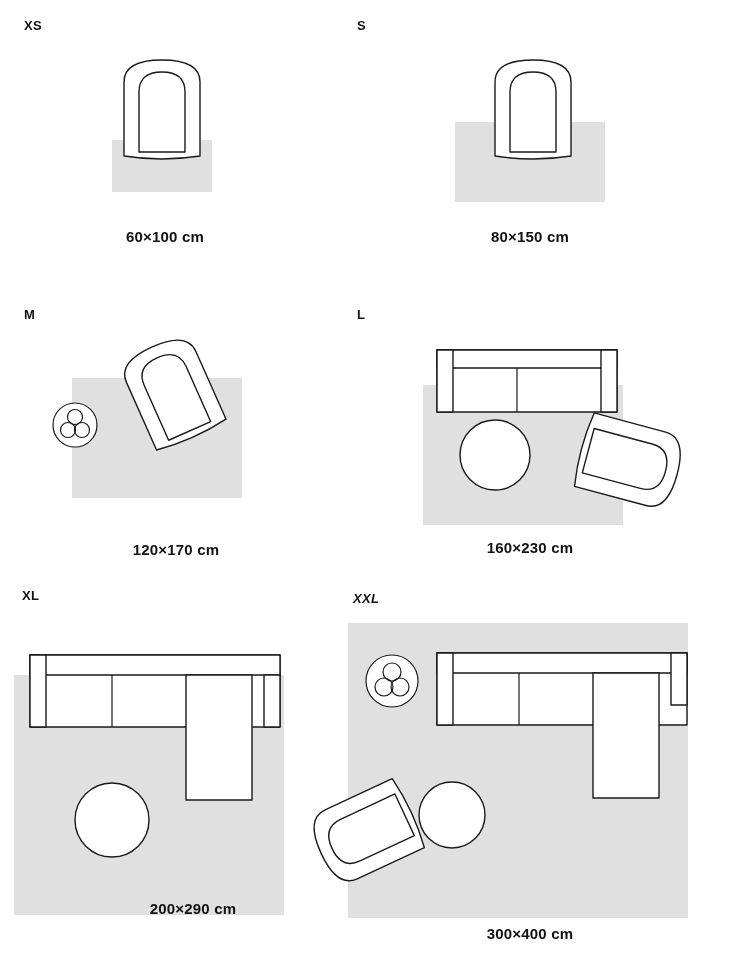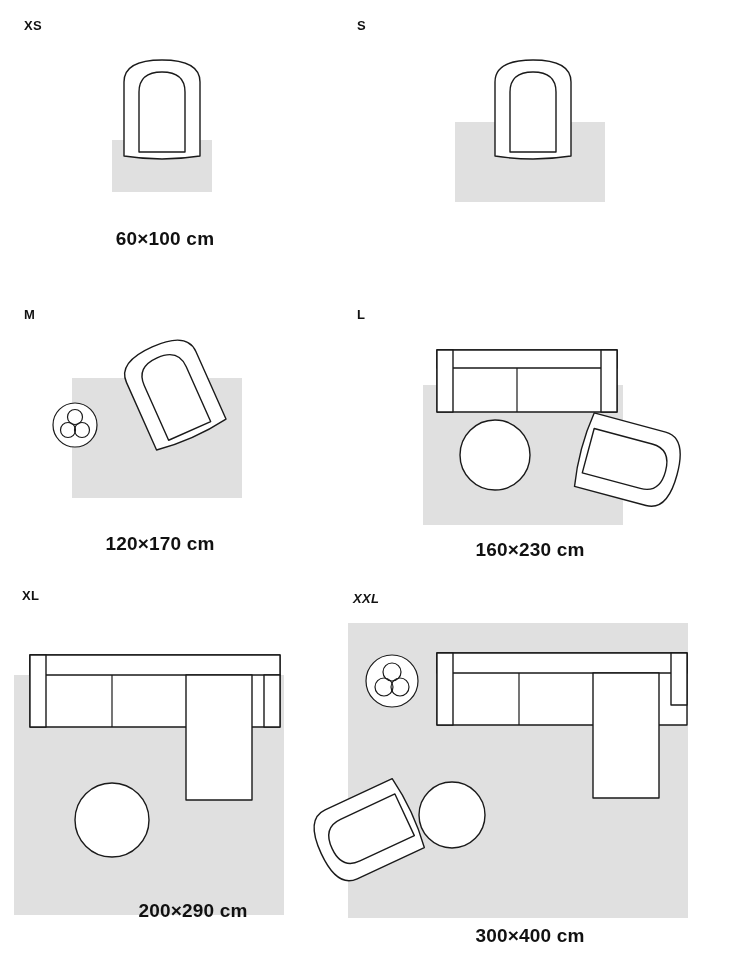--- a/index.html
+++ b/index.html
@@ -24,21 +24,21 @@
   .cell {
     position: absolute;
   }
   .size-label {
     font-size: 13px;
     font-weight: bold;
     letter-spacing: 0.3px;
     color: #111111;
   }
   .dim-label {
-    font-size: 19px;
+    font-size: 15px;
     font-weight: bold;
     color: #111111;
     text-align: center;
     letter-spacing: 0.2px;
   }
   .stage {
     position: relative;
   }
   svg {
     display: block;
@@ -92,20 +92,21 @@
     <div class="size-label" style="position:absolute; left:12px; top:18px;">S</div>
 
     <div class="stage" style="position:absolute; left:0px; top:30px; width:385px; height:175px;">
       <svg width="385" height="175" viewBox="0 0 385 175">
         <rect class="rug" x="110" y="92" width="150" height="80"></rect>
         <path class="furn" d="M150 52 q0 -22 38 -22 q38 0 38 22 l0 74 q-38 6 -76 0 z"></path>
         <path class="furn" d="M165 62 q0 -20 23 -20 q23 0 23 20 l0 60 l-46 0 z"></path>
       </svg>
     </div>
 
+    <div class="dim-label" style="position:absolute; left:0px; top:228px; width:370px;">80×150 cm</div>
   </div>
 
   <div class="cell" style="left:0px; top:275px; width:345px; height:285px;">
     <div class="size-label" style="position:absolute; left:24px; top:32px;">M</div>
 
     <div class="stage" style="position:absolute; left:0px; top:45px; width:345px; height:200px;">
       <svg width="345" height="200" viewBox="0 0 345 200">
 
         <rect class="rug" x="72" y="58" width="170" height="120"></rect>
 
@@ -116,21 +117,21 @@
 
         <g>
           <circle class="furn-thin" cx="75" cy="105" r="22"></circle>
           <circle class="noline" cx="75" cy="97" r="7.5"></circle>
           <circle class="noline" cx="68" cy="110" r="7.5"></circle>
           <circle class="noline" cx="82" cy="110" r="7.5"></circle>
         </g>
       </svg>
     </div>
 
-    <div class="dim-label" style="position:absolute; left:0px; top:258px; width:320px;">120×170 cm</div>
+    <div class="dim-label" style="position:absolute; left:0px; top:266px; width:320px;padding-left:16px;">120×170 cm</div>
   </div>
 
   <div class="cell" style="left:345px; top:275px; width:385px; height:285px;">
     <div class="size-label" style="position:absolute; left:12px; top:32px;">L</div>
 
     <div class="stage" style="position:absolute; left:0px; top:45px; width:385px; height:200px;">
       <svg width="385" height="200" viewBox="0 0 385 200">
 
         <rect class="rug" x="78" y="65" width="200" height="140"></rect>
 

